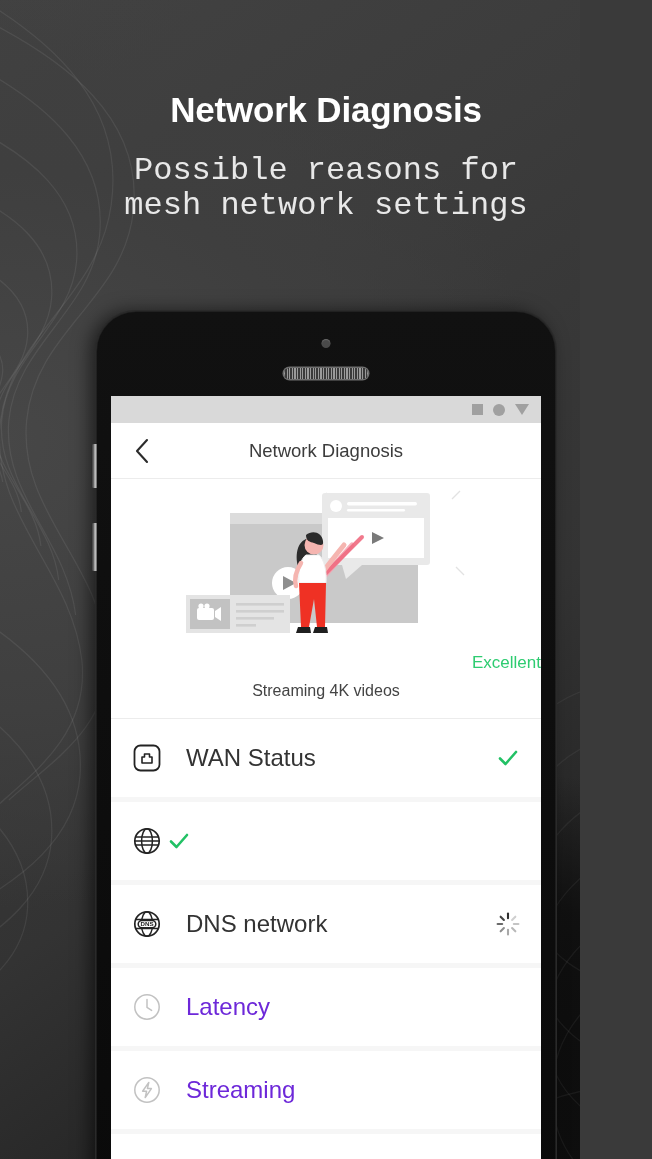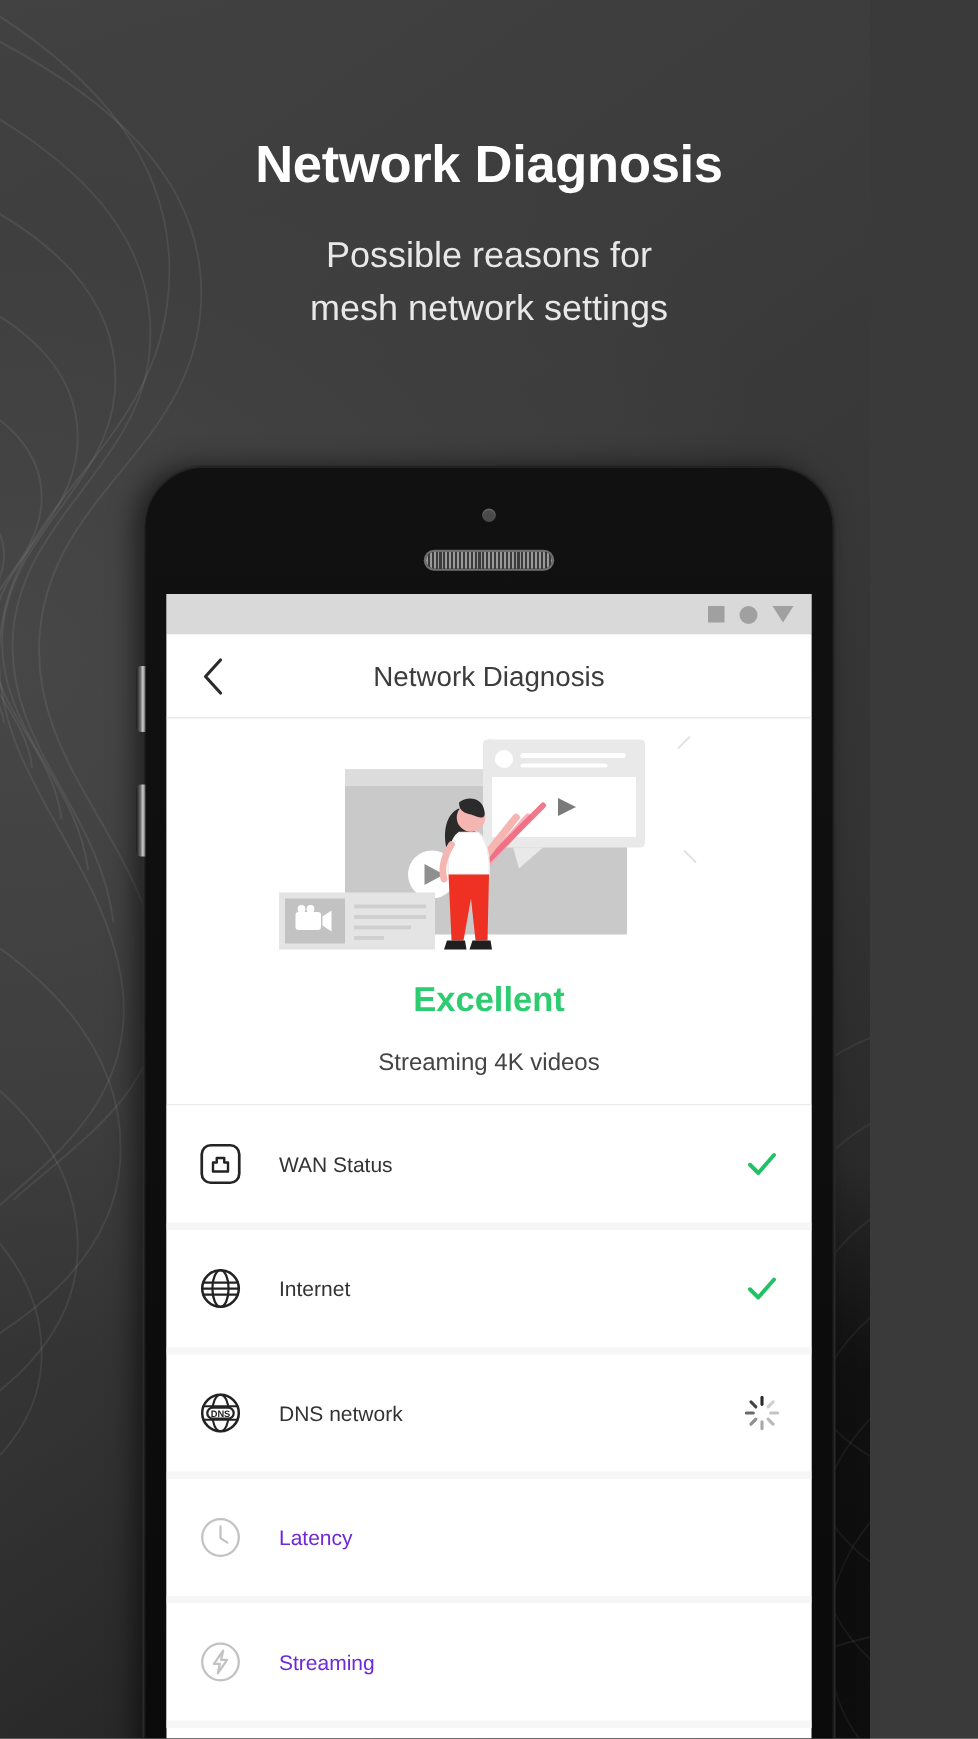--- a/index.html
+++ b/index.html
@@ -27,22 +27,23 @@
   
   .headline{
     position:absolute; top:90px; left:0; width:652px;
     text-align:center;
     font-size:35px; font-weight:bold; color:#ffffff;
     letter-spacing:-0.2px;
   }
   .subline{
     position:absolute; top:153px; left:0; width:652px;
     text-align:center;
-    font-size:24px; color:#e8e8e8; line-height:35px;
+    font-size:32px; color:#e8e8e8; line-height:35px;
     font-weight:400;
+    font-family:Liberation Mono, monospace;
   }
   .subline span{ display:block; }
 
   
   .phone{
     position:absolute;
     left:96px; top:311px;
     width:460px; height:900px;
     background:linear-gradient(180deg,#111111 0%, #0a0a0a 100%);
     border-radius:40px 40px 0 0;
@@ -121,48 +122,48 @@
     padding-top:8px;
     border-bottom:1px solid #ececec;
     padding-bottom:18px;
   }
   .illus-wrap{
     width:100%; height:160px;
     display:flex; align-items:center; justify-content:center;
   }
   .illus-wrap svg{ display:block; }
   .hero-status{
-    text-align:center;
-    font-size:23px; font-weight:bold; color:#2ecc71;
+    text-align:right;
+    font-size:17px; font-weight:normal; color:#2ecc71;
     margin-top:6px;
   }
   .hero-sub{
     text-align:center;
     font-size:16px; color:#444444;
-    margin-top:20px;
+    margin-top:9px;
   }
 
   
   .list{ background:#f4f4f4; }
   .row{
     background:#ffffff;
     height:83px;
     display:flex; align-items:center;
     padding-left:19px; padding-right:18px;
     border-bottom:5px solid #f6f6f6;
     cursor:pointer;
   }
   .row-icon{
     width:34px; height:34px;
     display:flex; align-items:center; justify-content:center;
     flex:0 0 34px;
   }
   .row-label{
     margin-left:22px;
-    font-size:14px; color:#333333;
+    font-size:24px; color:#333333;
     flex:1 1 auto;
   }
   .row.disabled .row-label{ color:#6d28d9; }
   .row-status{
     width:30px; height:30px;
     display:flex; align-items:center; justify-content:center;
     flex:0 0 30px;
   }
 
   .check{ display:block; }
@@ -317,21 +318,20 @@
         </div>
 
         <div class="row">
           <div class="row-icon">
             <svg width="30" height="30" viewBox="0 0 30 30">
               <circle cx="15" cy="15" r="12.2" fill="none" stroke="#232323" stroke-width="1.7"></circle>
               <ellipse cx="15" cy="15" rx="5.4" ry="12.2" fill="none" stroke="#232323" stroke-width="1.5"></ellipse>
               <path d="M3,11 L27,11 M3,19 L27,19 M2.8,15 L27.2,15" stroke="#232323" stroke-width="1.5" fill="none"></path>
             </svg>
           </div>
-          <div class="row-label">Internet</div>
           <div class="row-status">
             <svg class="check" width="24" height="24" viewBox="0 0 24 24">
               <path d="M4,12.5 L9.5,18 L20,6" fill="none" stroke="#22c165" stroke-width="2.6" stroke-linecap="round" stroke-linejoin="round"></path>
             </svg>
           </div>
         </div>
 
         <div class="row">
           <div class="row-icon">
             <svg width="30" height="30" viewBox="0 0 30 30">

